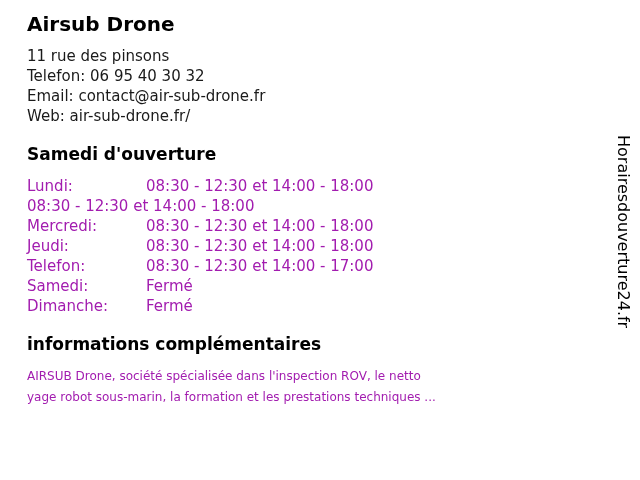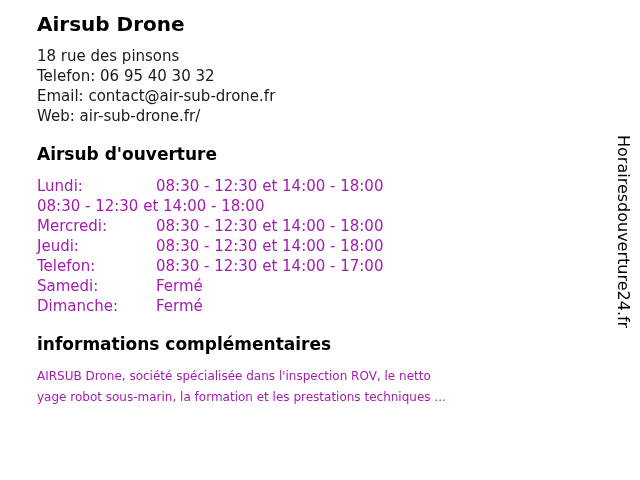--- a/index.html
+++ b/index.html
@@ -12,21 +12,21 @@
     height: 480px;
     font-family: "DejaVu Sans", "Liberation Sans", sans-serif;
     color: #000000;
     overflow: hidden;
   }
   .page {
     position: relative;
     width: 640px;
     height: 480px;
     box-sizing: border-box;
-    padding: 12px 0 0 37px;
+    padding: 12px 0 0 27px;
   }
   .title {
     font-size: 20px;
     line-height: 24px;
     font-weight: bold;
     margin: 0;
   }
   .contact {
     margin-top: 10px;
     font-size: 15px;
@@ -76,27 +76,27 @@
   }
 </style>
 </head>
 <body>
 
 <div class="page">
 
   <h1 class="title">Airsub Drone</h1>
 
   <div class="contact">
-    <div>18 rue des pinsons</div>
+    <div>11 rue des pinsons</div>
     <div>Telefon: 06 95 40 30 32</div>
     <div>Email: contact@air-sub-drone.fr</div>
     <div>Web: air-sub-drone.fr/</div>
   </div>
 
-  <h2 class="section-heading">Airsub d'ouverture</h2>
+  <h2 class="section-heading">Samedi d'ouverture</h2>
 
   <div class="hours">
     <div class="hours-row">
       <span class="hours-day">Lundi:</span>
       <span class="hours-time">08:30 - 12:30 et 14:00 - 18:00</span>
     </div>
     <div class="hours-row">
       <span class="hours-time">08:30 - 12:30 et 14:00 - 18:00</span>
     </div>
     <div class="hours-row">

